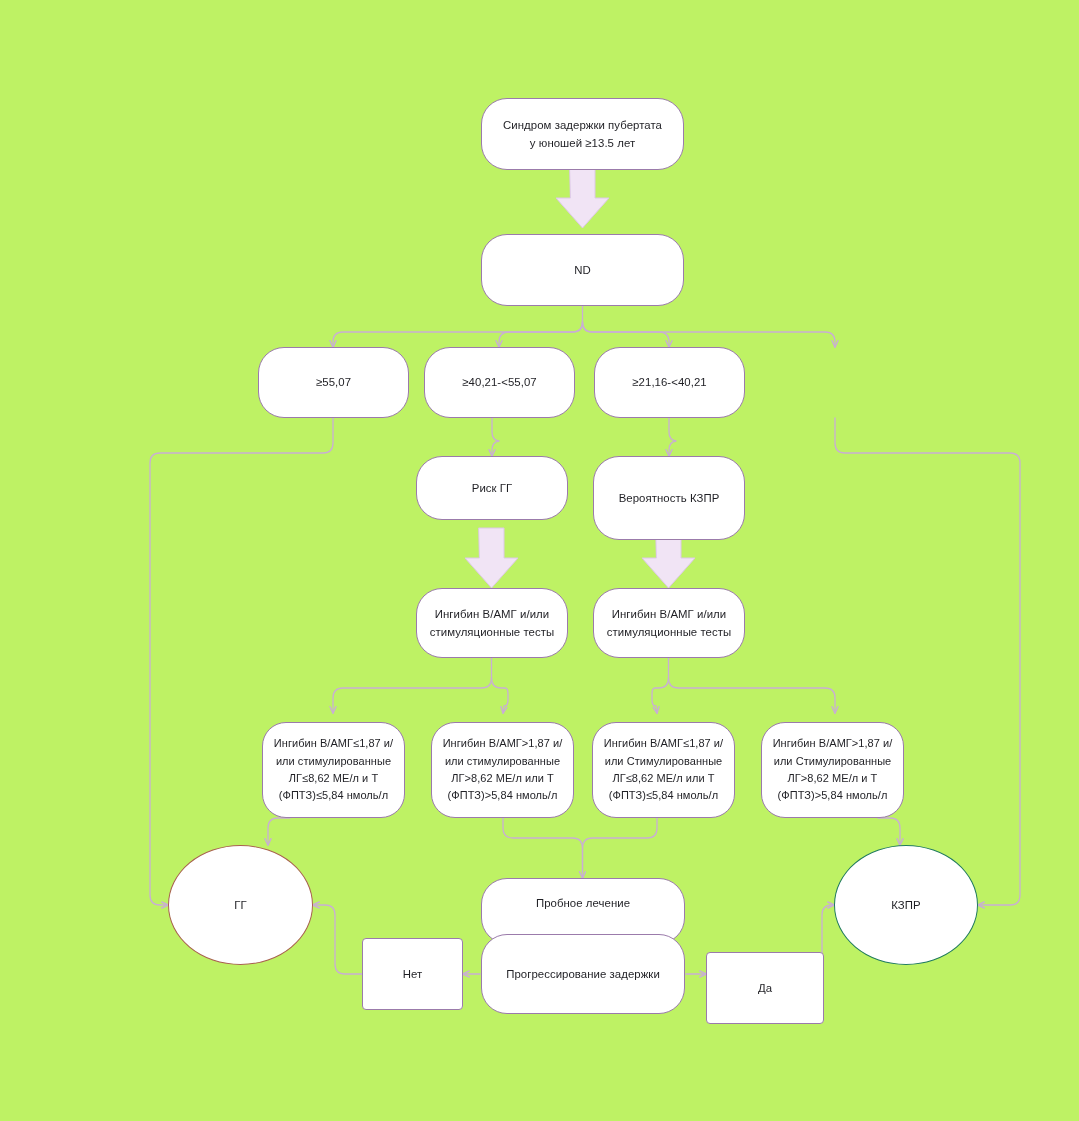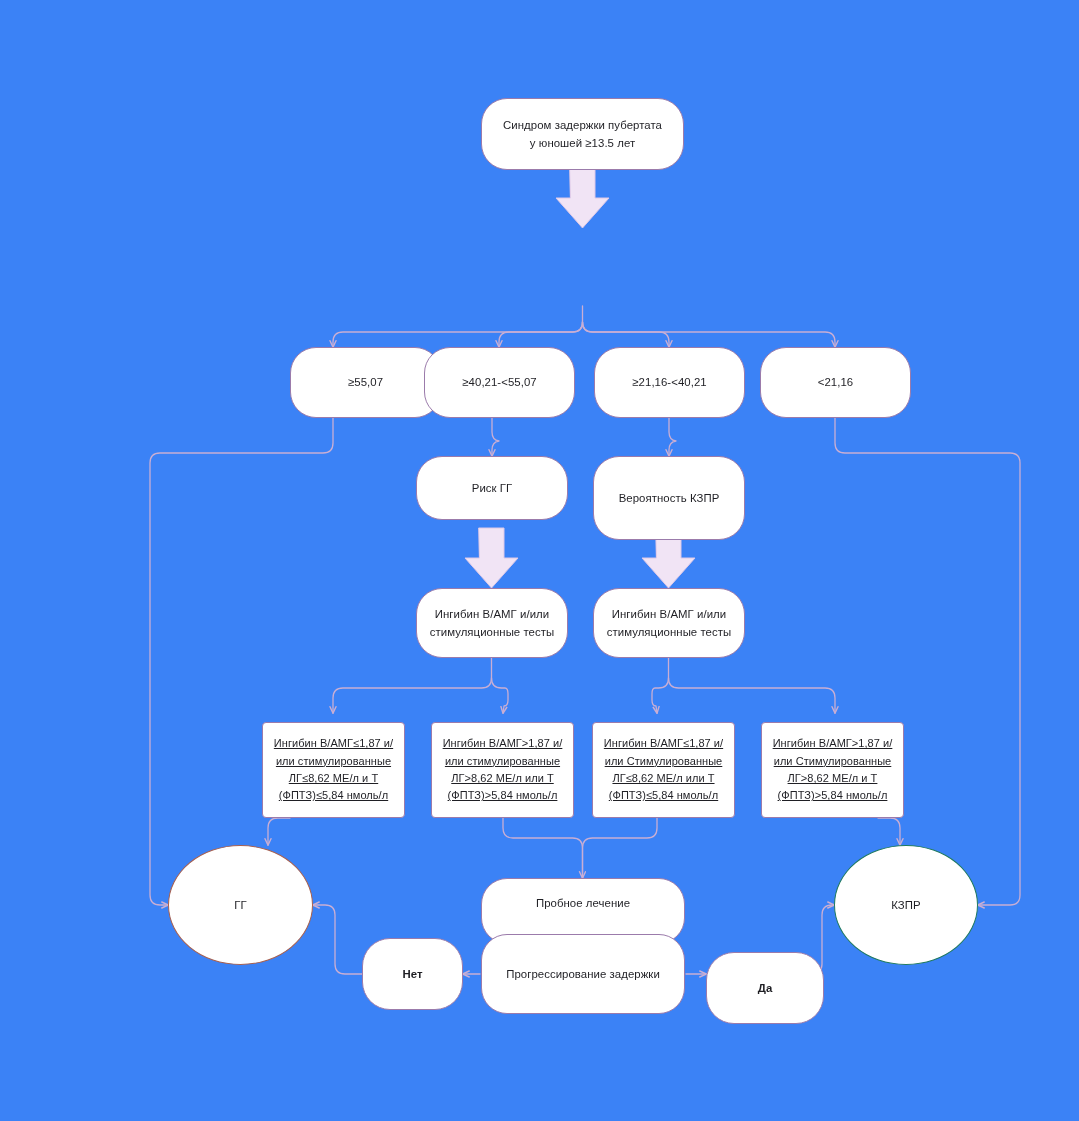--- a/index.html
+++ b/index.html
@@ -9,21 +9,21 @@
     background: #ffffff;
   }
   body {
     font-family: "Liberation Sans", "DejaVu Sans", sans-serif;
     color: #1f1f24;
   }
   #canvas {
     position: relative;
     width: 1079px;
     height: 1121px;
-    background: #3b82f6;
+    background: #bef264;
     overflow: hidden;
   }
   #edge-layer {
     position: absolute;
     left: 0;
     top: 0;
     width: 1079px;
     height: 1121px;
     pointer-events: none;
   }
@@ -51,28 +51,26 @@
     border-radius: 50%;
     padding: 0;
   }
   .node.gg {
     border: 1.3px solid #a8604f;
   }
   .node.kzpr {
     border: 1.3px solid #1f7a5e;
   }
   .node.small-radius {
-    border-radius: 28px;
-    font-weight: bold;
+    border-radius: 4px;
   }
   .node.criteria {
-    border-radius: 4px;
+    border-radius: 24px;
     font-size: 11px;
     line-height: 1.58;
-    text-decoration: underline;
   }
   .node.overlap-top {
     z-index: 3;
   }
   .node.overlap-under {
     z-index: 2;
     align-items: center;
   }
 </style>
 </head>
@@ -141,36 +139,36 @@
 
       <path d="M800,974 L812,974 Q822,974 822,964 L822,915 Q822,905 832,905 L834,905" marker-end="url(#arrowhead)"></path>
     </g>
   </svg>
 
   <div class="node" style="left:481px; top:98px; width:203px; height:72px;">
     <span class="label">Синдром задержки пубертата
 у юношей ≥13.5 лет</span>
   </div>
 
-
-  <div class="node" style="left:258px; top:347px; width:151px; height:71px;margin-left:32px;">
+  <div class="node" style="left:481px; top:234px; width:203px; height:72px;">
+    <span class="label">ND</span>
+  </div>
+
+  <div class="node" style="left:258px; top:347px; width:151px; height:71px;">
     <span class="label">≥55,07</span>
   </div>
 
   <div class="node" style="left:424px; top:347px; width:151px; height:71px;">
     <span class="label">≥40,21-&lt;55,07</span>
   </div>
 
   <div class="node" style="left:594px; top:347px; width:151px; height:71px;">
     <span class="label">≥21,16-&lt;40,21</span>
   </div>
 
-  <div class="node" style="left:760px; top:347px; width:151px; height:71px;">
-    <span class="label">&lt;21,16</span>
-  </div>
 
   <div class="node" style="left:416px; top:456px; width:152px; height:64px;">
     <span class="label">Риск ГГ</span>
   </div>
 
   <div class="node" style="left:593px; top:456px; width:152px; height:84px;">
     <span class="label">Вероятность КЗПР</span>
   </div>
 
   <div class="node" style="left:416px; top:588px; width:152px; height:70px;">

